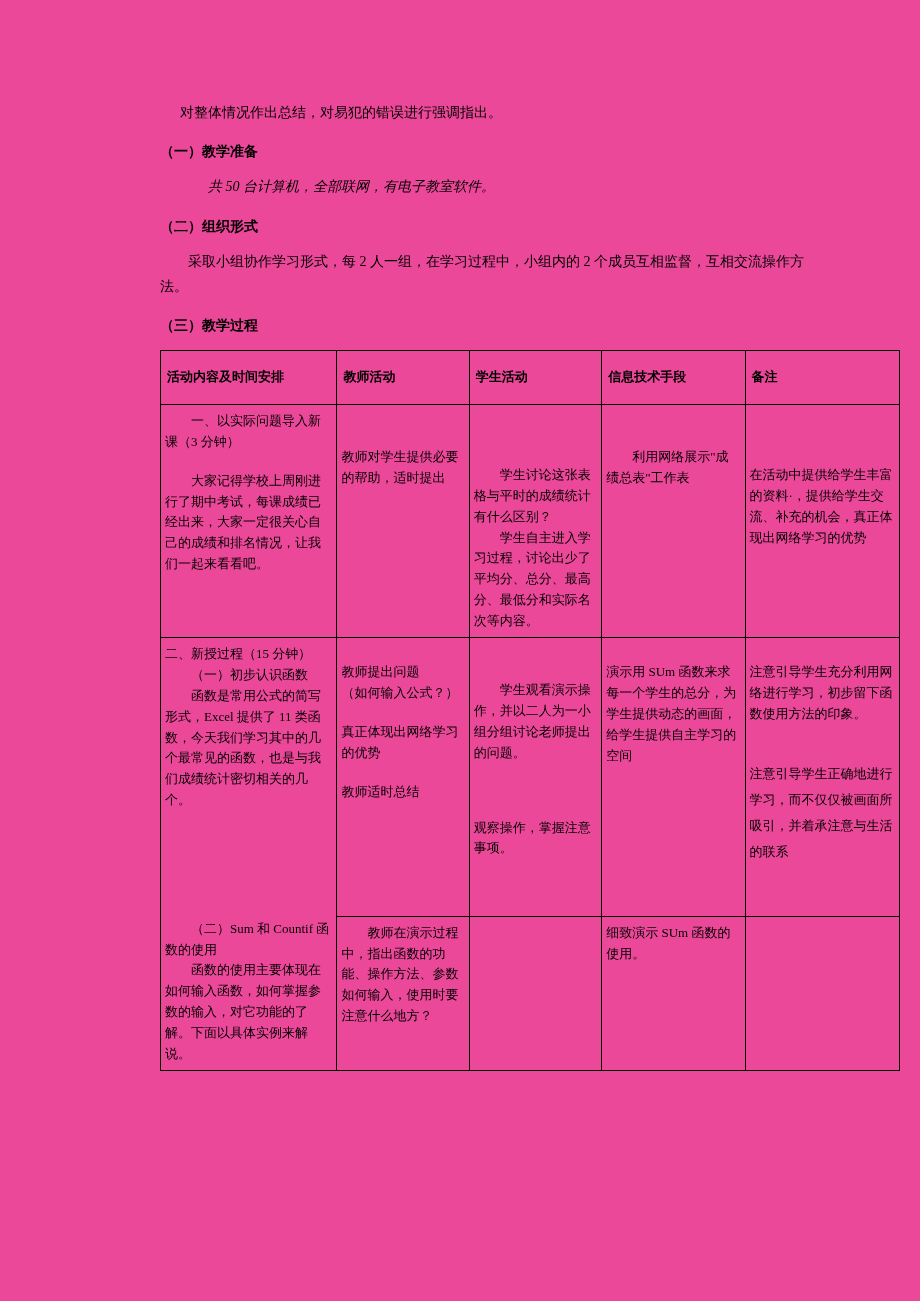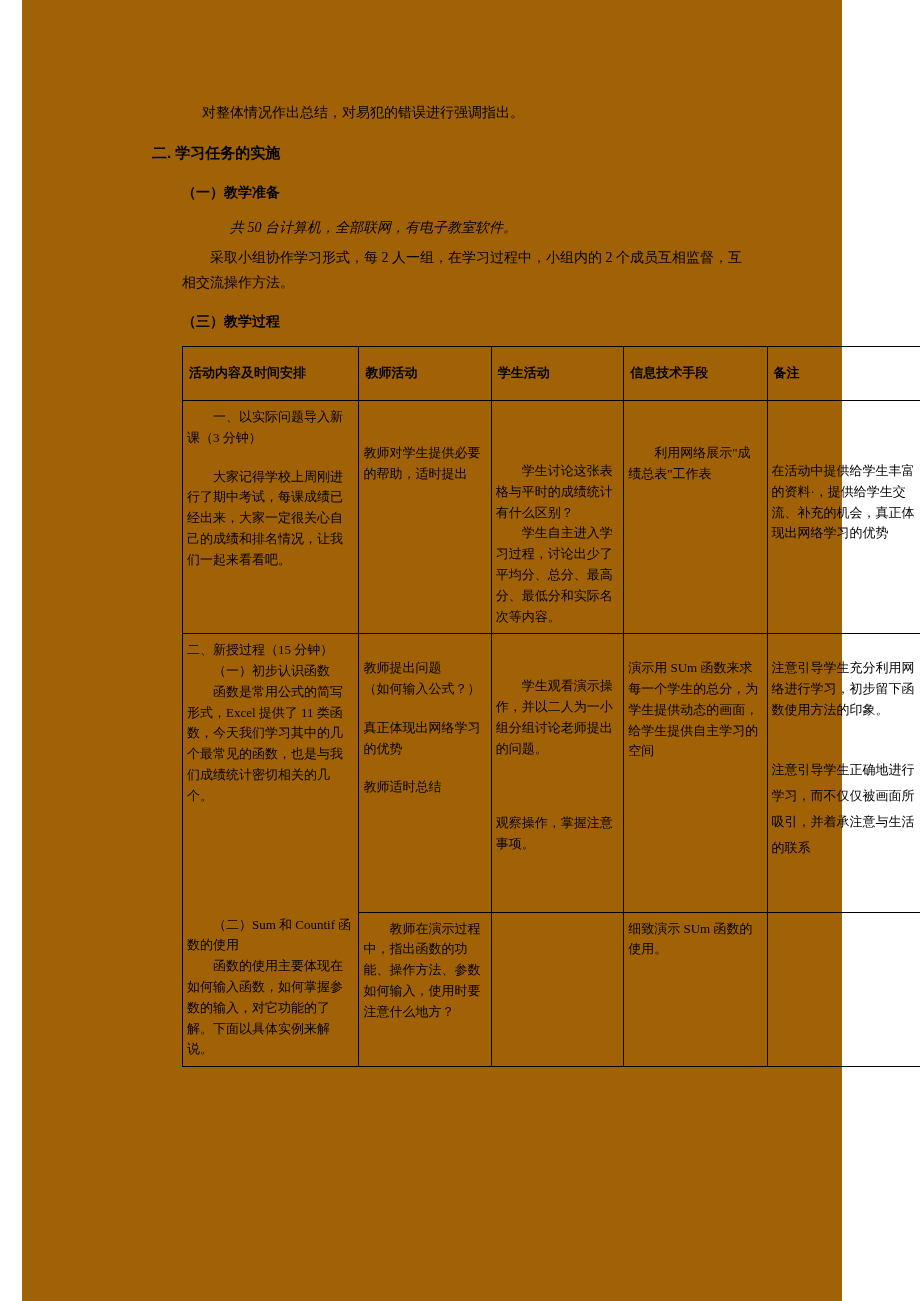--- a/index.html
+++ b/index.html
@@ -5,26 +5,25 @@
   body {
     margin: 0;
     padding: 0;
     background: #ffffff;
     font-family: "SimSun", "宋体", serif;
     font-size: 14px;
     color: #000;
     line-height: 1.8;
   }
   .page {
-    width: 820px;
+    width: 920px;
     min-height: 1301px;
     box-sizing: border-box;
     padding: 100px 90px 100px 90px;
-    background: #a16207;
-    margin-left: 22px;
+    background: #ec4899;
   }
   .indent-1 { margin-left: 70px; }
   .para-indent { text-indent: 2em; margin: 4px 0 4px 70px; }
   .heading-2 {
     font-family: "SimHei", "黑体", sans-serif;
     font-weight: bold;
     font-size: 15px;
     margin: 14px 0 10px 40px;
   }
   .heading-3 {
@@ -62,25 +61,25 @@
   .cell-ti { text-indent: 2em; display:block; }
   .cell-ti-first { text-indent: 2em; display:block; }
   .spacer { height: 18px; display:block; }
 </style>
 </head>
 <body>
 <div class="page">
 
 <div class="indent-1" style="margin-left:90px;">对整体情况作出总结，对易犯的错误进行强调指出。</div>
 
-<div class="heading-2">二. 学习任务的实施</div>
 
 <div class="heading-3">（一）教学准备</div>
 <div class="para-indent" style="margin-left:90px;font-style:italic;">共 50 台计算机，全部联网，有电子教室软件。</div>
 
+<div class="heading-3">（二）组织形式</div>
 <div class="para-indent" style="margin-left:70px;">采取小组协作学习形式，每 2 人一组，在学习过程中，小组内的 2 个成员互相监督，互相交流操作方法。</div>
 
 <div class="heading-3">（三）教学过程</div>
 
 <table>
   <colgroup>
     <col class="col1">
         <col class="col2">
         <col class="col3">
         <col class="col4">

